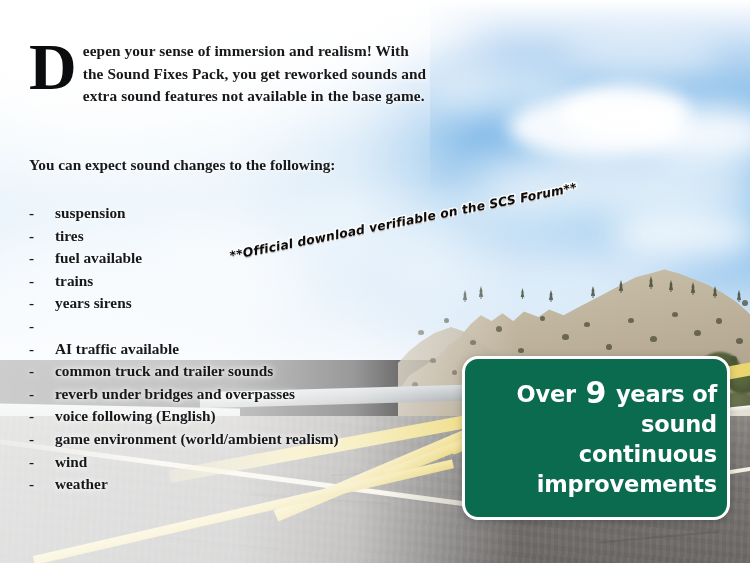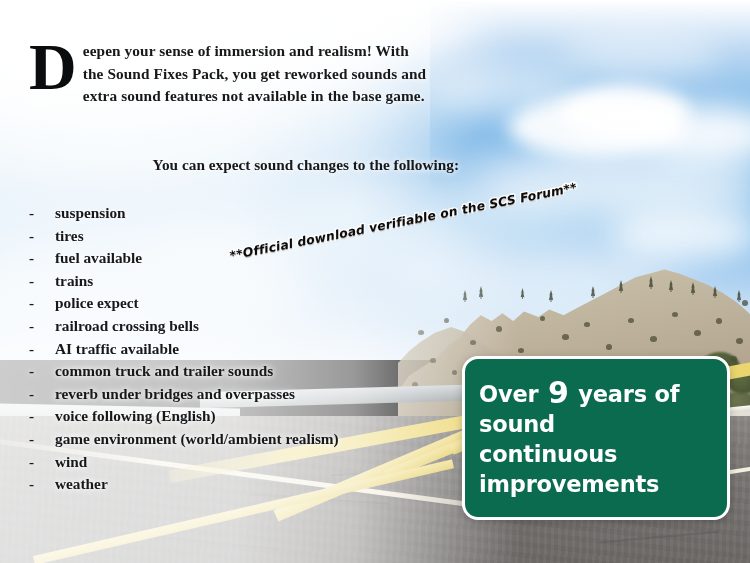--- a/index.html
+++ b/index.html
@@ -188,21 +188,20 @@
     margin-top:-3px;
     color:#0b0c0e;
     font-family:"Liberation Serif", serif;
     text-shadow:0 0 6px rgba(255,255,255,.9);
   }
 
   .expect {
     position:absolute; left:29px; top:156px; width:430px;
     font-size:15.3px; font-weight:700; color:#17181a;
     text-shadow:0 0 5px rgba(255,255,255,.95), 0 0 10px rgba(255,255,255,.8);
-    text-align:right;
   }
 
   .bullets {
     position:absolute; left:29px; top:202px; width:430px;
     list-style:none;
   }
   .bullets li {
     display:flex; align-items:baseline;
     font-size:15.3px; font-weight:700; color:#17181a;
     height:22.6px; line-height:22.6px;
@@ -250,21 +249,21 @@
     line-height:30px;
     color:#ffffff;
     letter-spacing:-.2px;
   }
   .sign-text .big {
     font-size:30px;
     line-height:0;
     vertical-align:-1px;
     padding:0 2px;
   }
-  .sign-line { display:block; white-space:nowrap; }
+  .sign-line { display:block; white-space:nowrap;text-align:right; }
 </style>
 </head>
 <body>
 
 <div id="poster">
 
   <div class="scene">
 
     <div class="sky"></div>
     <div class="sky-wash"></div>
@@ -385,25 +384,24 @@
       <li>
           <span class="dash">-</span>
           <span class="txt">fuel available</span>
         </li>
       <li>
           <span class="dash">-</span>
           <span class="txt">trains</span>
         </li>
       <li>
           <span class="dash">-</span>
-          <span class="txt">police expect</span>
-        </li>
-      <li>
-          <span class="dash">-</span>
-          <span class="txt">railroad crossing bells</span>
+          <span class="txt">years sirens</span>
+        </li>
+      <li>
+          <span class="dash">-</span>
         </li>
       <li>
           <span class="dash">-</span>
           <span class="txt">AI traffic available</span>
         </li>
       <li>
           <span class="dash">-</span>
           <span class="txt">common truck and trailer sounds</span>
         </li>
       <li>

